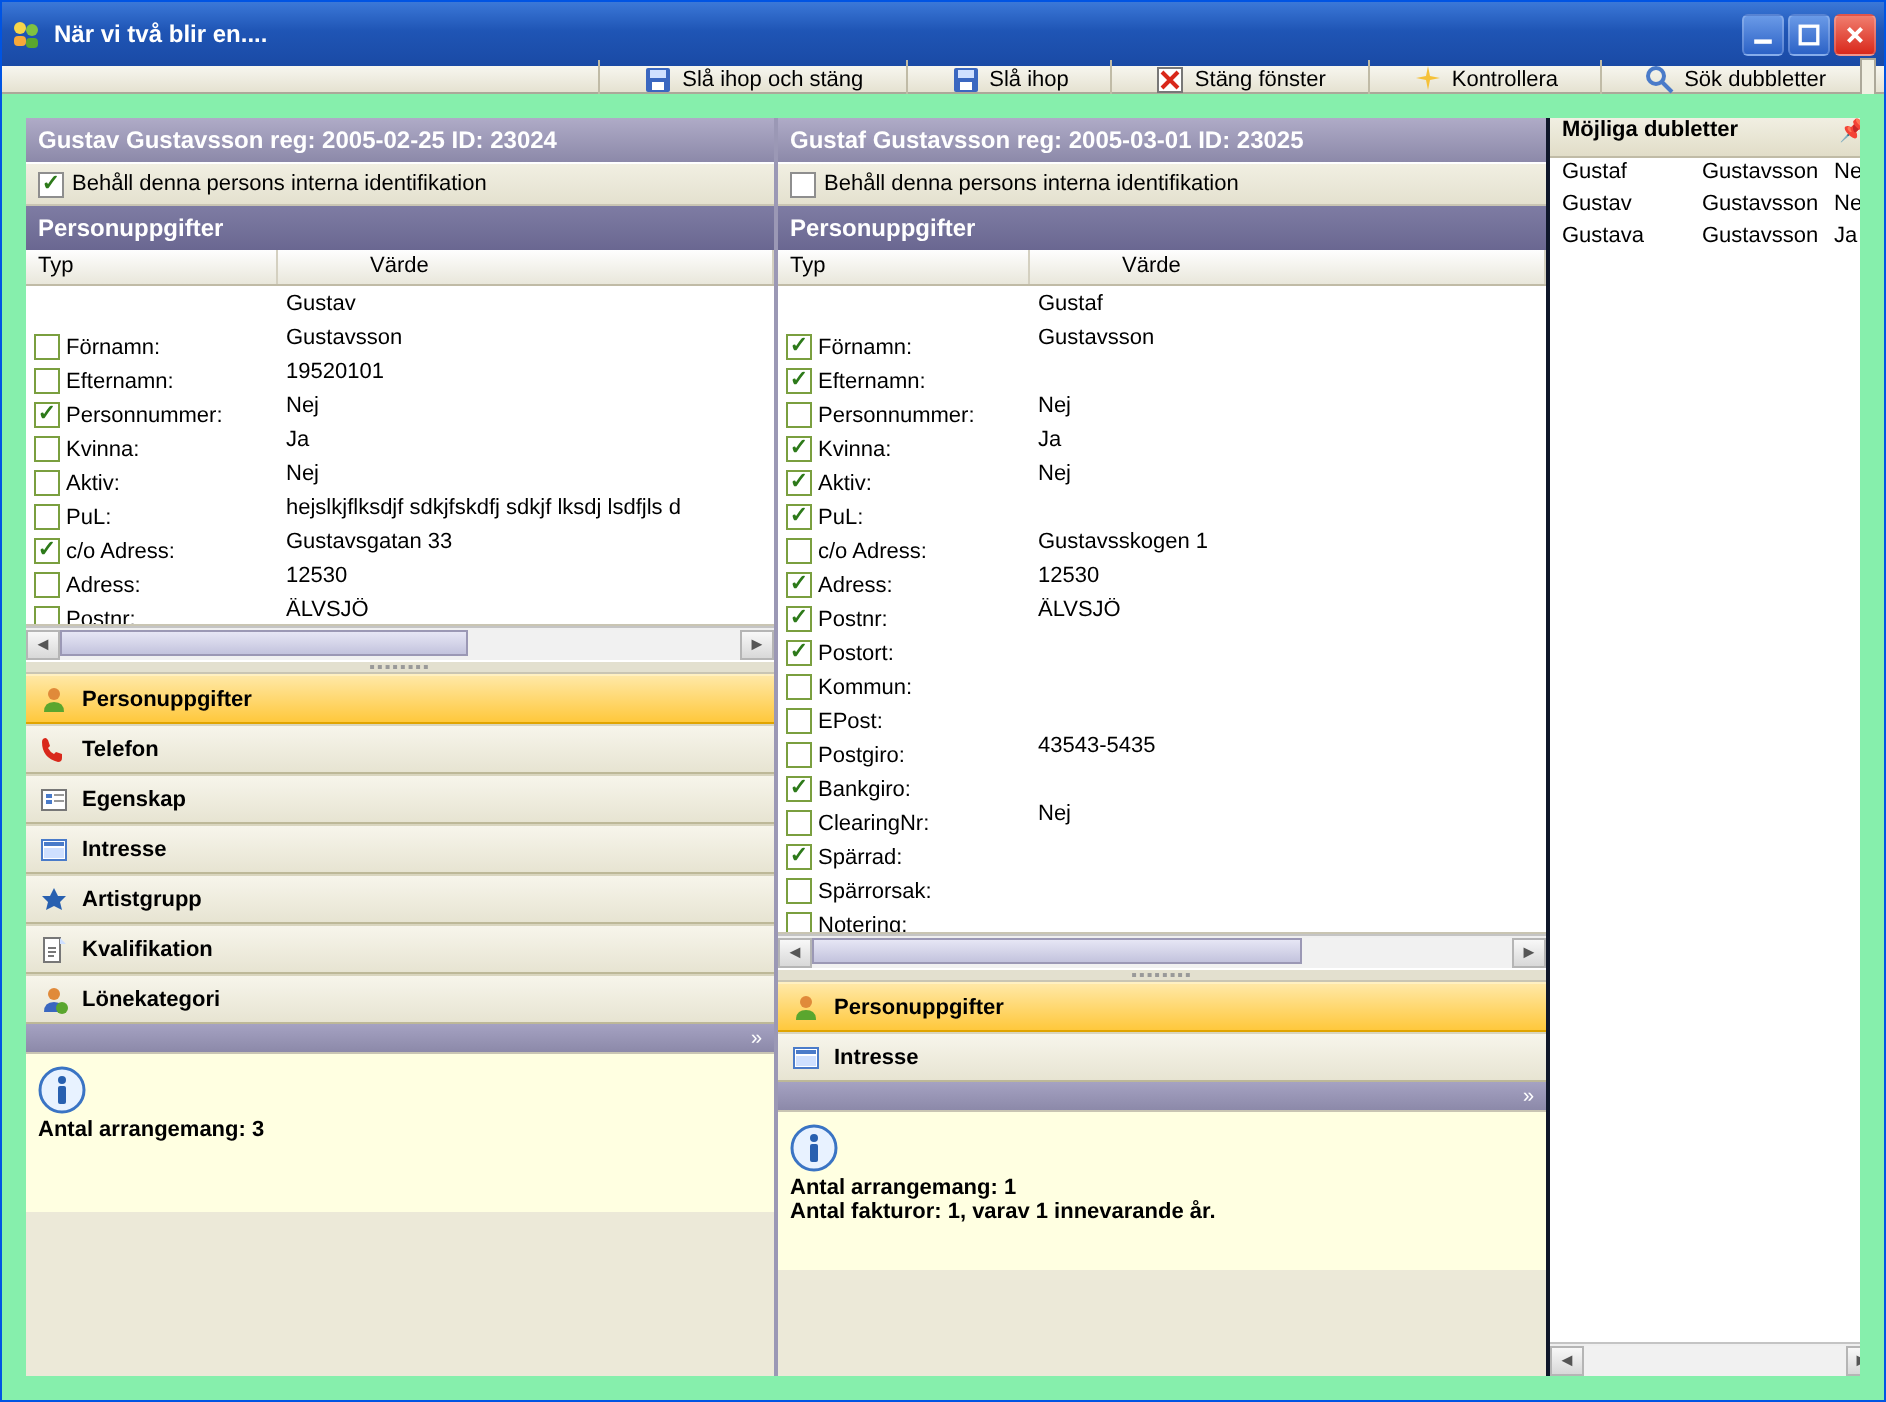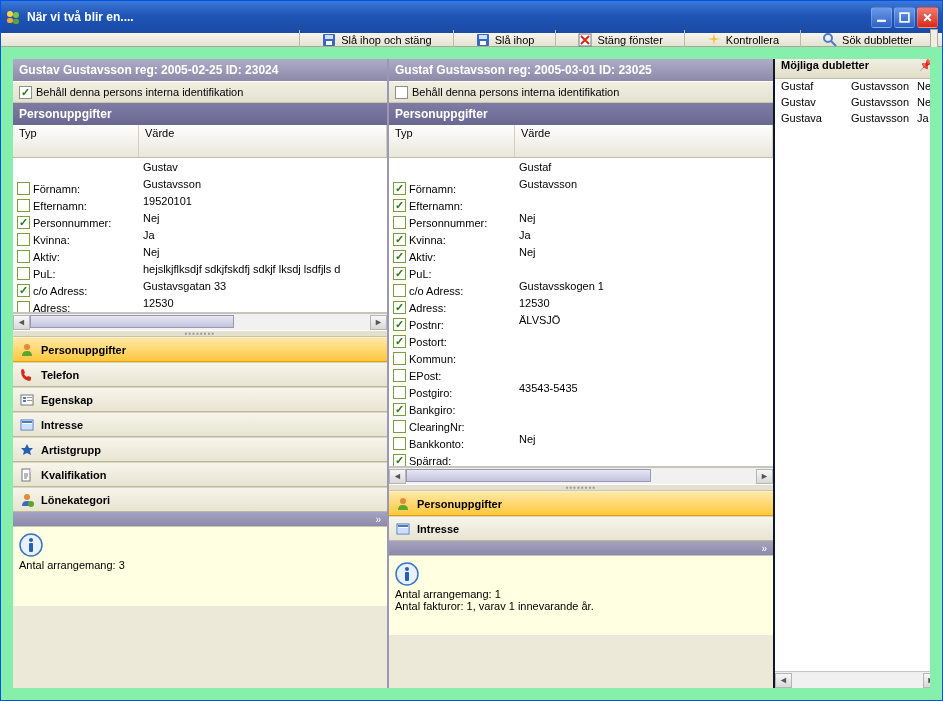--- a/index.html
+++ b/index.html
@@ -30,21 +30,21 @@
   .panel.mid { flex: 0 0 386px; border-right: 2px solid #0f172a; }
   .panel.right { flex: 1; background: #fff; display:flex; flex-direction:column; }
 
   .person-header { height: 22px; background: linear-gradient(#afabc7, #8c89a9); color: #fff; font-weight: bold; font-size: 12px; display: flex; align-items: center; padding: 0 6px; }
 
   .keep-row { height: 22px; background: linear-gradient(#f1efe2,#e4e1cf); border-top: 1px solid #fff; border-bottom: 1px solid #c9c5b3; display: flex; align-items: center; padding: 0 6px; gap: 4px; }
 
   .section-hdr { height: 22px; background: linear-gradient(#7e7ca3,#6a6791); color: #fff; font-weight: bold; font-size: 12px; display: flex; align-items: center; padding: 0 6px; }
 
   .grid { background: #fff; flex: 1; overflow: auto; position: relative; border-bottom:1px solid #c9c5b3; }
-  .grid-head { display: flex; background: linear-gradient(#fefefe,#e9e7db); border-bottom: 1px solid #c0bba6; position: sticky; top: 0; height: 33px; }
+  .grid-head { display: flex; background: linear-gradient(#fefefe,#e9e7db); border-bottom: 1px solid #c0bba6; position: sticky; top: 0; height: 18px; gap: 40px; }
   .grid-head > div { padding: 2px 6px; border-right: 1px solid #d4d0c0; font-size: 11px; }
   .col-typ { width: 126px; flex-shrink:0; }
   .col-val { flex: 1; }
   .grid-row { display: flex; height: 17px; align-items: center; }
   .grid-row .cell-typ { width: 126px; padding-left: 4px; display: flex; align-items: center; gap: 3px; flex-shrink:0;margin-top:44px; }
   .grid-row .cell-val { flex: 1; padding-left: 4px; white-space: nowrap; overflow: hidden; text-overflow: clip; }
   .chk { width: 13px; height: 13px; border: 1px solid #7a9f3f; background: #fff; display: inline-flex; align-items: center; justify-content: center; flex-shrink: 0; }
   .chk.on::after { content: '✓'; color: #2d7a1a; font-size: 11px; line-height: 1; font-weight:bold; }
   .chk.std { border-color:#8e8e8e; }
 
@@ -56,21 +56,21 @@
   .gripper { height: 7px; background: #e3e0cf; display: flex; align-items: center; justify-content: center; color:#999; letter-spacing:1px; font-size:8px; border-top:1px solid #fff; border-bottom:1px solid #c9c5b3;}
 
   
   .navlist { background: #fff; }
   .navitem { height: 25px; display: flex; align-items: center; padding: 0 6px; gap: 6px; border-top: 1px solid #d9d5be; border-bottom: 1px solid #bdb898; background: linear-gradient(#f7f5eb,#e7e4d2); font-weight: bold; cursor: default; }
   .navitem.active { background: linear-gradient(#ffe8a6,#ffc83c); border-top-color:#fff0c1; border-bottom-color:#e0a400;}
   .navicon { width: 16px; height: 16px; display:inline-flex; align-items:center; justify-content:center;}
 
   .expand-bar { height: 14px; background: linear-gradient(#a5a2c2,#8c89a9); display: flex; justify-content: flex-end; align-items: center; padding-right: 6px; color: #fff; font-size: 10px; }
 
-  .info-pane { background: #ffffe1; flex-shrink:0; padding: 6px; min-height: 80px; border-top:1px solid #c9c5b3;}
+  .info-pane { background: #ffffe1; flex-shrink:0; padding: 6px; min-height: 80px; border-top:1px solid #c9c5b3;font-weight:bold;}
   .info-pane .info-icon { width: 24px; height: 24px; }
   .info-pane .lines { margin-top: 2px; }
 
   
   .dup-hdr { height: 20px; background: linear-gradient(#f1efe2,#e1ddc8); border-bottom: 1px solid #c0bba6; display: flex; align-items: flex-start; padding: 0 6px; font-weight: bold; }
   .dup-hdr .pin { margin-left: auto; font-size:11px;}
   .dup-grid { flex:1; background:#fff; overflow:auto; }
   .dup-head { display: flex; background: linear-gradient(#fefefe,#e9e7db); border-bottom: 1px solid #c0bba6; height:18px; }
   .dup-head > div { padding: 2px 6px; border-right: 1px solid #d4d0c0; }
   .dup-c1 { width: 70px; } .dup-c2 { width: 66px; } .dup-c3 { flex:1; }
@@ -458,36 +458,36 @@
             </div>
             <div class="grid-row">
               <div class="cell-typ">
                 <span class="chk"></span>
                 <span>ClearingNr:</span>
               </div>
               <div class="cell-val"></div>
             </div>
             <div class="grid-row">
               <div class="cell-typ">
-                <span class="chk"></span>
-                <span>Bankkonto:</span>
-              </div>
-              <div class="cell-val"></div>
-            </div>
-            <div class="grid-row">
-              <div class="cell-typ">
                 <span class="chk on"></span>
                 <span>Spärrad:</span>
               </div>
               <div class="cell-val">Nej</div>
             </div>
             <div class="grid-row">
               <div class="cell-typ">
                 <span class="chk"></span>
                 <span>Spärrorsak:</span>
+              </div>
+              <div class="cell-val"></div>
+            </div>
+            <div class="grid-row">
+              <div class="cell-typ">
+                <span class="chk"></span>
+                <span>Notering:</span>
               </div>
               <div class="cell-val"></div>
             </div>
           </div>
       <div class="hscroll">
         <div class="arrow">◄</div>
         <div class="track">
               <div class="thumb" style="width:70%"></div>
             </div>
         <div class="arrow">►</div>

